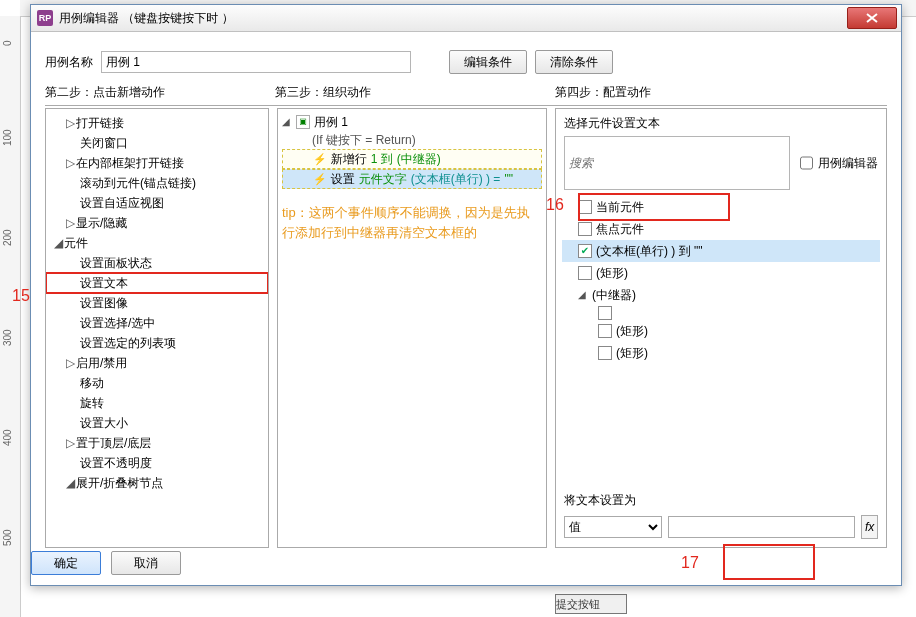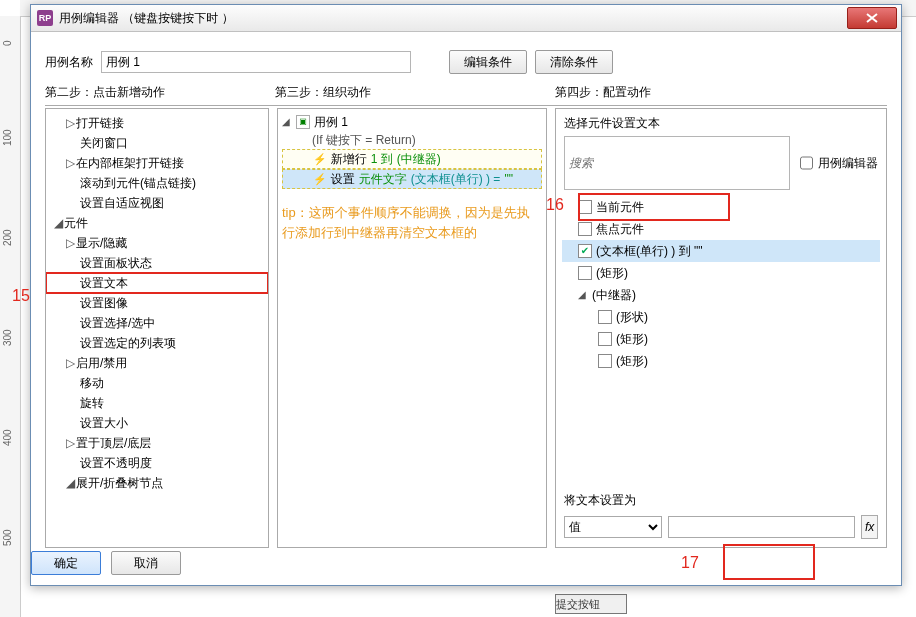--- a/index.html
+++ b/index.html
@@ -396,22 +396,22 @@
   <div class="panels">
 
     <div class="panel panel1">
       <div class="tree">
         <div class="node lv1"><span class="toggle">▷</span><span>打开链接</span></div>
         <div class="node lv1">关闭窗口</div>
         <div class="node lv1"><span class="toggle">▷</span><span>在内部框架打开链接</span></div>
         <div class="node lv1">滚动到元件(锚点链接)</div>
         <div class="node lv1">设置自适应视图</div>
 
+        <div class="node lv1"><span class="toggle">▷</span><span>显示/隐藏</span></div>
         <div class="node lv0"><span class="toggle">◢</span><span>元件</span></div>
-        <div class="node lv1"><span class="toggle">▷</span><span>显示/隐藏</span></div>
         <div class="node lv1">设置面板状态</div>
         <div class="node lv1 highlighted-red" id="set-text-node">设置文本</div>
         <div class="node lv1">设置图像</div>
         <div class="node lv1">设置选择/选中</div>
         <div class="node lv1">设置选定的列表项</div>
         <div class="node lv1"><span class="toggle">▷</span><span>启用/禁用</span></div>
         <div class="node lv1">移动</div>
         <div class="node lv1">旋转</div>
         <div class="node lv1">设置大小</div>
         <div class="node lv1"><span class="toggle">▷</span><span>置于顶层/底层</span></div>
@@ -473,21 +473,20 @@
         <div class="witem">
           <span class="cb"></span>
           <span class="txt">(矩形)</span>
         </div>
         <div class="witem group">
           <span class="tog">◢</span>
           <span class="txt">(中继器)</span>
         </div>
         <div class="witem lv1">
           <span class="cb"></span>
-          <span class="txt">(形状)</span>
         </div>
         <div class="witem lv1">
           <span class="cb"></span>
           <span class="txt">(矩形)</span>
         </div>
         <div class="witem lv1">
           <span class="cb"></span>
           <span class="txt">(矩形)</span>
         </div>
       </div>

